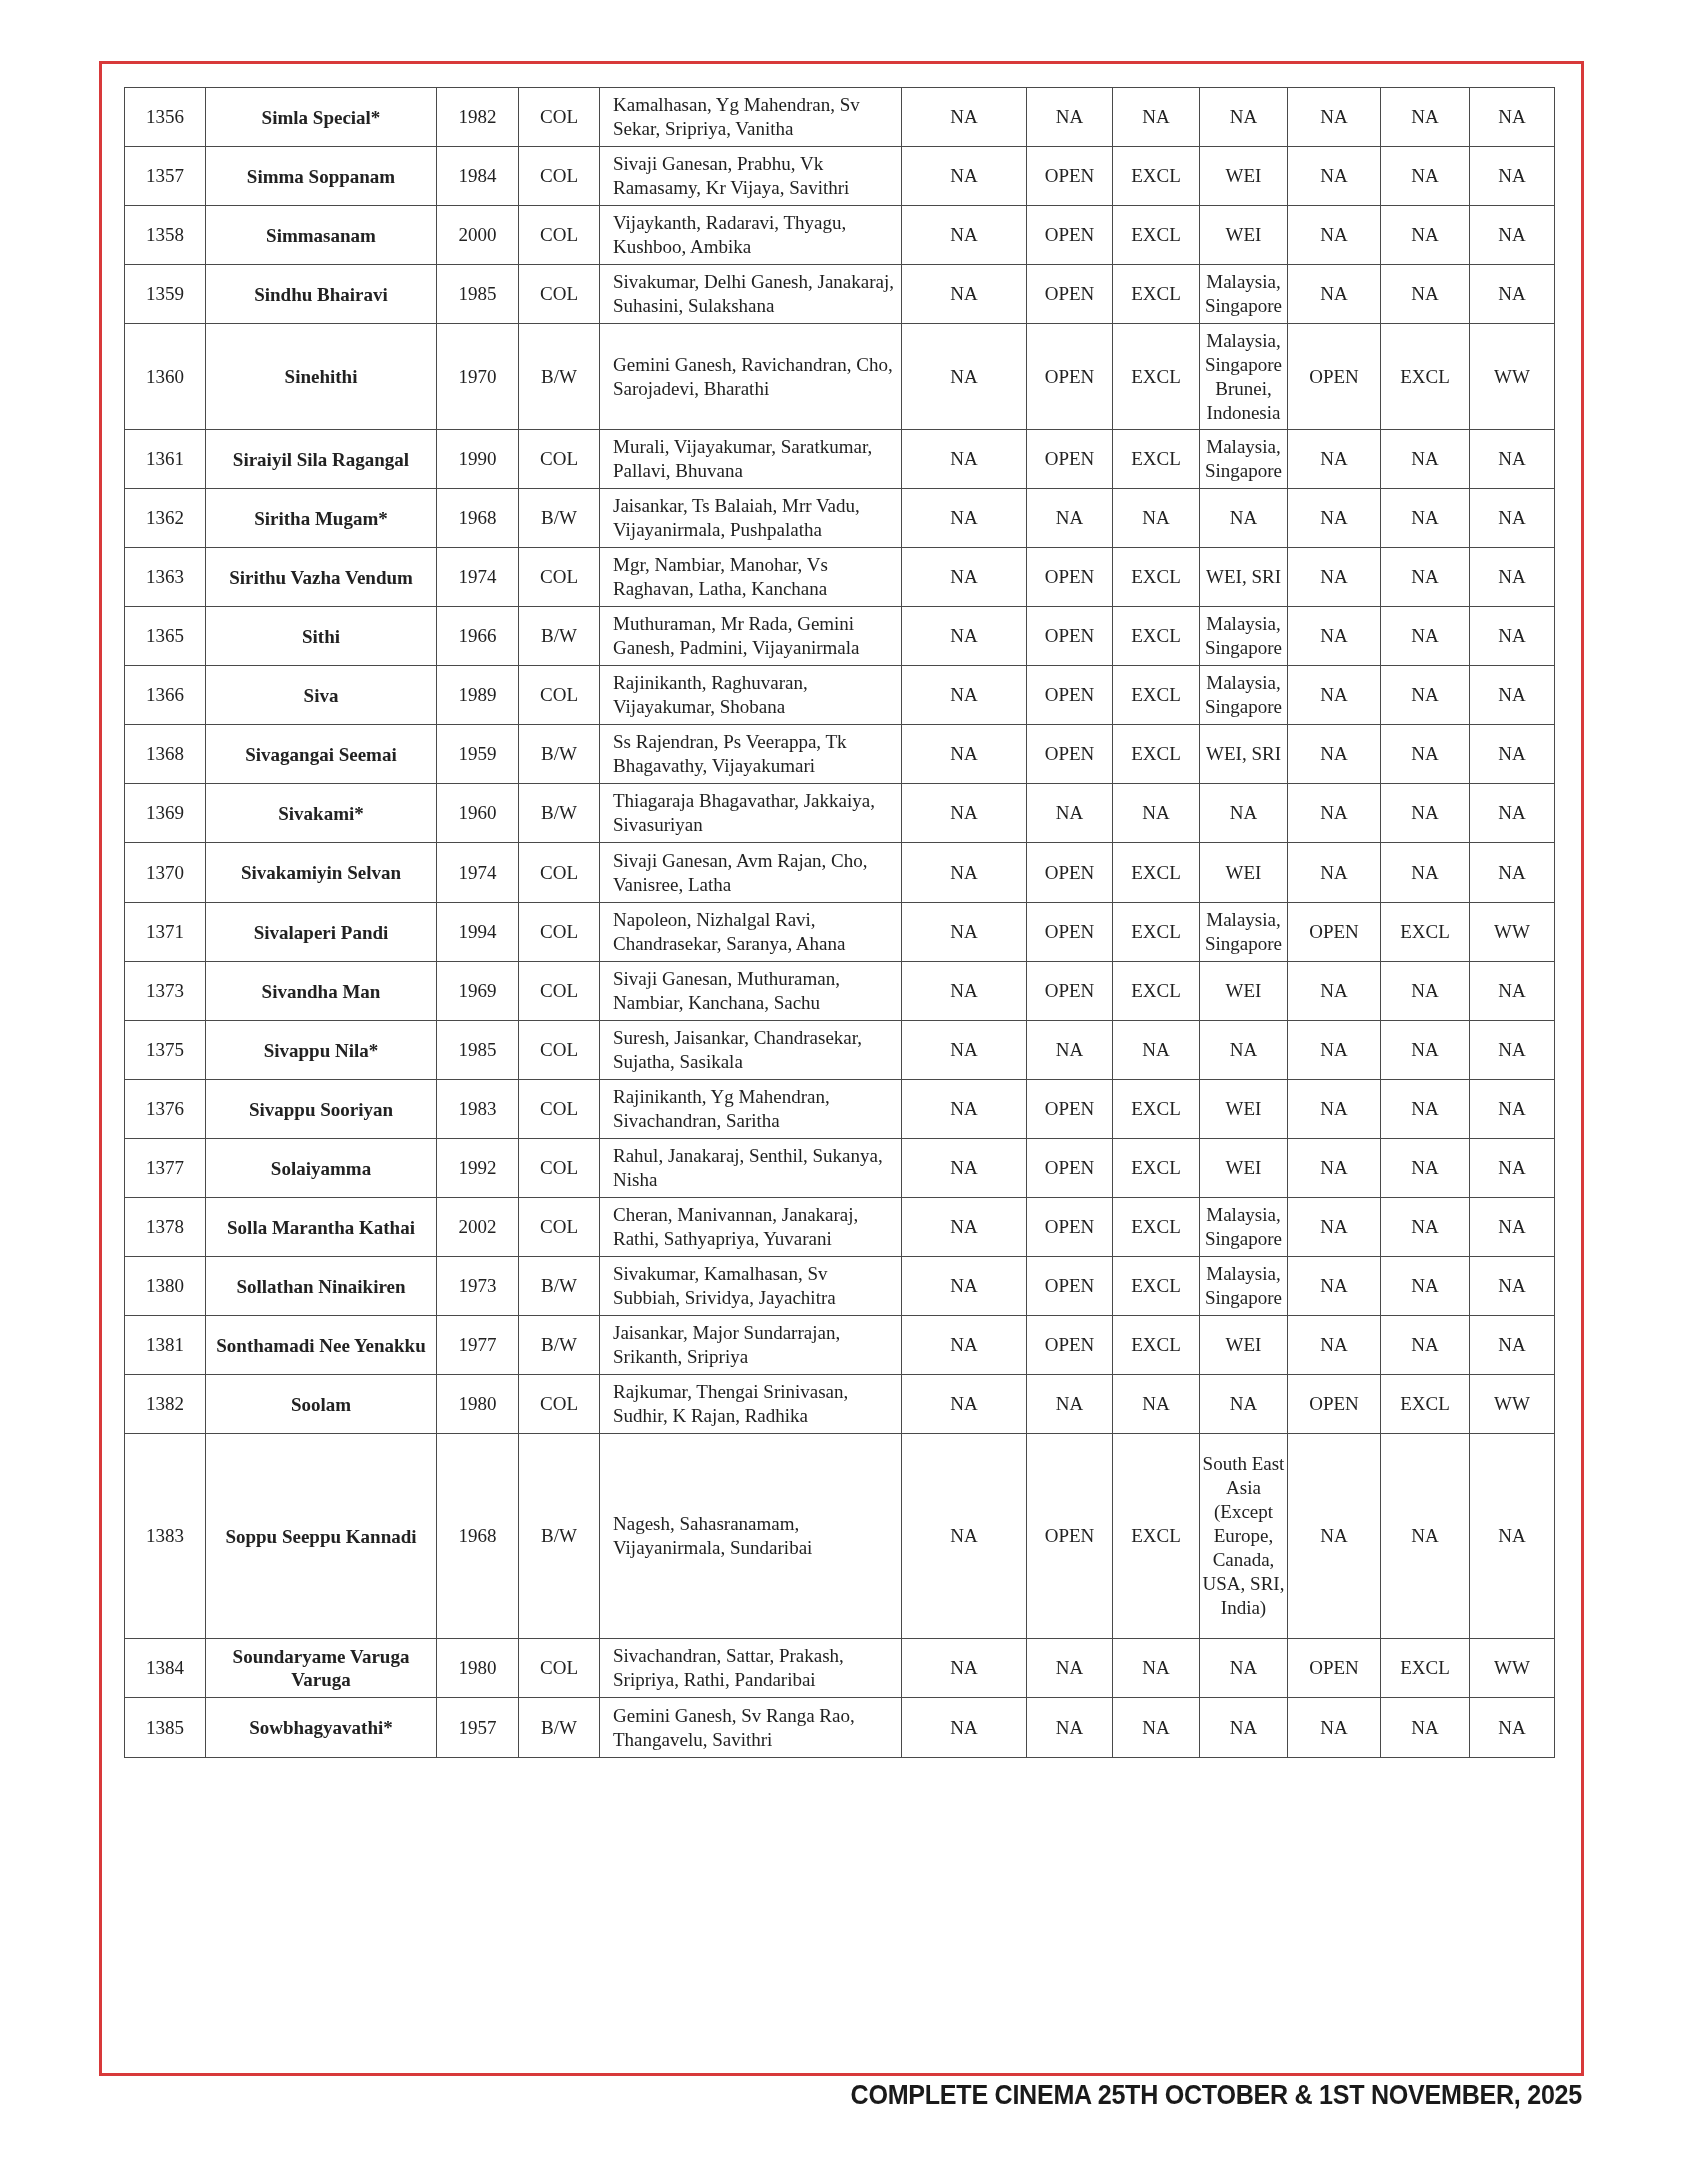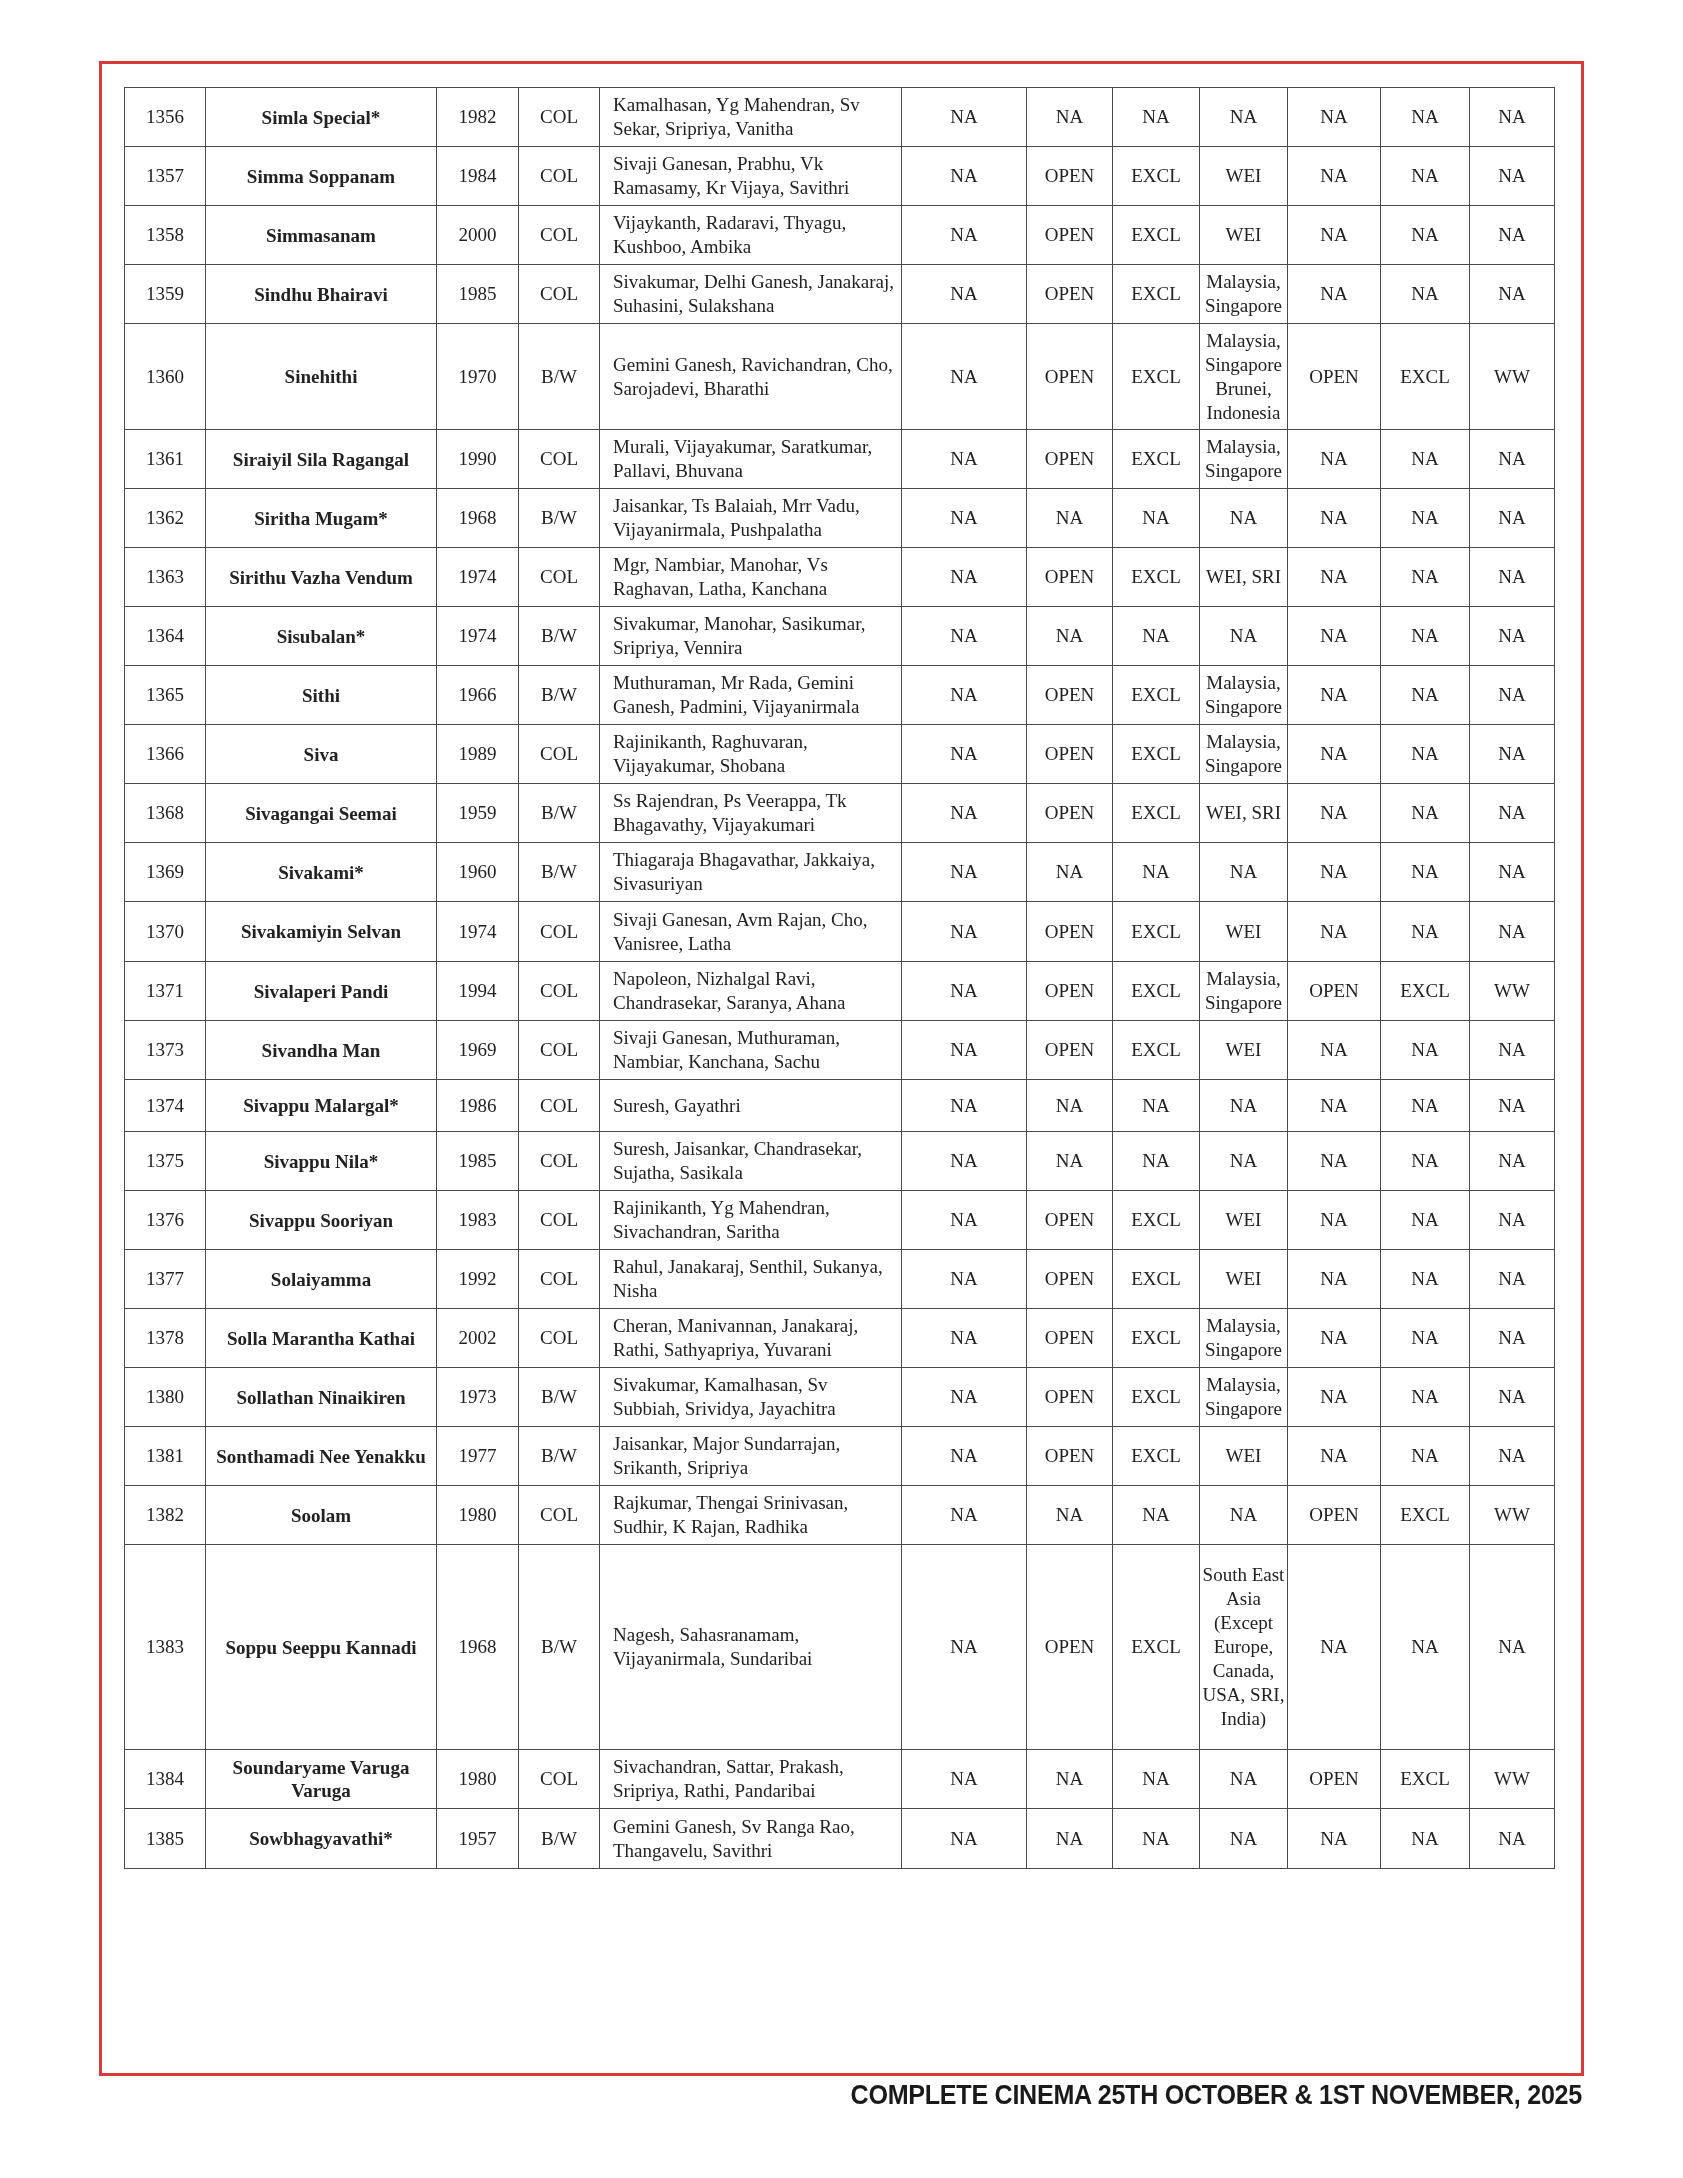--- a/index.html
+++ b/index.html
@@ -158,34 +158,20 @@
         <td class="cast">Mgr, Nambiar, Manohar, Vs Raghavan, Latha, Kanchana</td>
         <td>NA</td>
         <td>OPEN</td>
         <td>EXCL</td>
         <td class="terr">WEI, SRI</td>
         <td>NA</td>
         <td>NA</td>
         <td>NA</td>
       </tr>
       <tr style="height: 59px;">
-        <td class="num">1364</td>
-        <td class="title">Sisubalan*</td>
-        <td class="year">1974</td>
-        <td class="fmt">B/W</td>
-        <td class="cast">Sivakumar, Manohar, Sasikumar, Sripriya, Vennira</td>
-        <td>NA</td>
-        <td>NA</td>
-        <td>NA</td>
-        <td class="terr">NA</td>
-        <td>NA</td>
-        <td>NA</td>
-        <td>NA</td>
-      </tr>
-      <tr style="height: 59px;">
         <td class="num">1365</td>
         <td class="title">Sithi</td>
         <td class="year">1966</td>
         <td class="fmt">B/W</td>
         <td class="cast">Muthuraman, Mr Rada, Gemini Ganesh, Padmini, Vijayanirmala</td>
         <td>NA</td>
         <td>OPEN</td>
         <td>EXCL</td>
         <td class="terr">Malaysia, Singapore</td>
         <td>NA</td>
@@ -265,34 +251,20 @@
       <tr style="height: 59px;">
         <td class="num">1373</td>
         <td class="title">Sivandha Man</td>
         <td class="year">1969</td>
         <td class="fmt">COL</td>
         <td class="cast">Sivaji Ganesan, Muthuraman, Nambiar, Kanchana, Sachu</td>
         <td>NA</td>
         <td>OPEN</td>
         <td>EXCL</td>
         <td class="terr">WEI</td>
-        <td>NA</td>
-        <td>NA</td>
-        <td>NA</td>
-      </tr>
-      <tr style="height: 52px;">
-        <td class="num">1374</td>
-        <td class="title">Sivappu Malargal*</td>
-        <td class="year">1986</td>
-        <td class="fmt">COL</td>
-        <td class="cast">Suresh, Gayathri</td>
-        <td>NA</td>
-        <td>NA</td>
-        <td>NA</td>
-        <td class="terr">NA</td>
         <td>NA</td>
         <td>NA</td>
         <td>NA</td>
       </tr>
       <tr style="height: 59px;">
         <td class="num">1375</td>
         <td class="title">Sivappu Nila*</td>
         <td class="year">1985</td>
         <td class="fmt">COL</td>
         <td class="cast">Suresh, Jaisankar, Chandrasekar, Sujatha, Sasikala</td>

